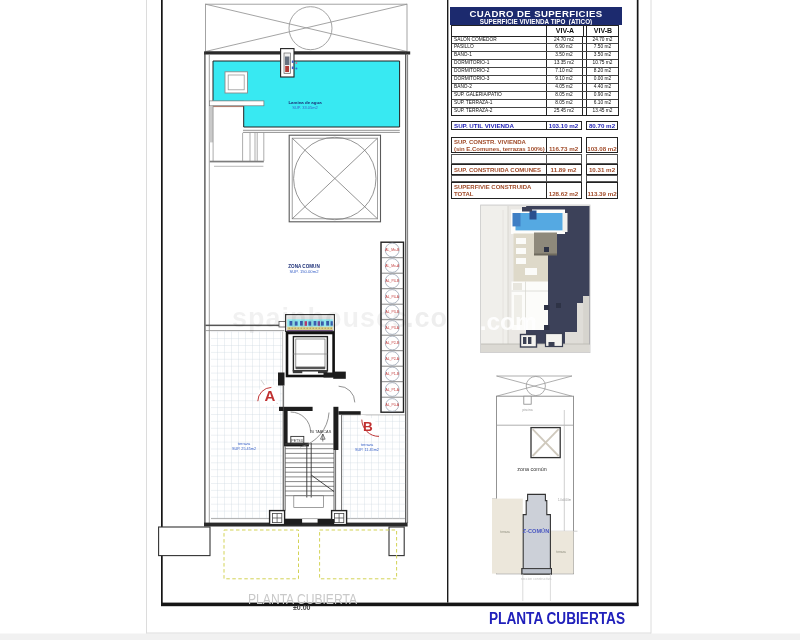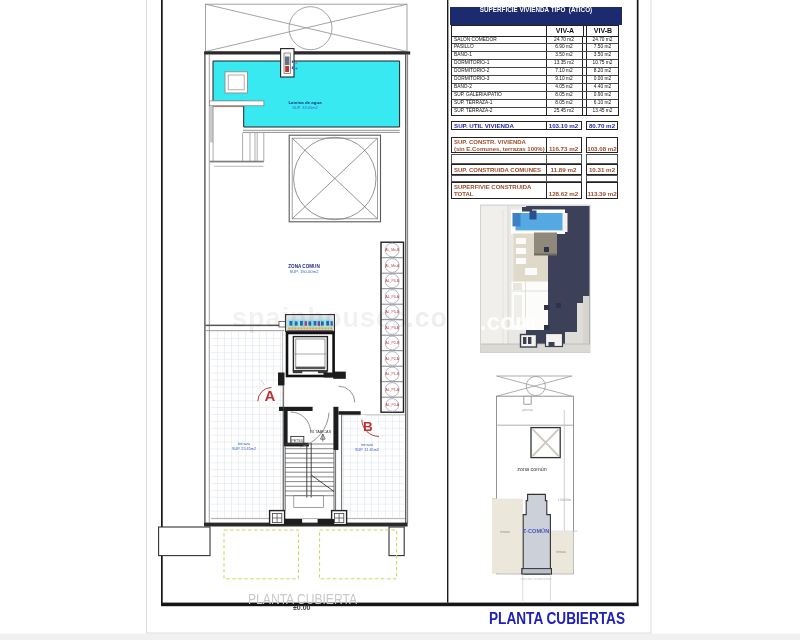--- a/index.html
+++ b/index.html
@@ -451,20 +451,21 @@
 
   <g stroke="#ccc" stroke-width="0.7" fill="none">
     <line x1="522.8" y1="574" x2="522.8" y2="601"></line>
     <line x1="550.4" y1="574" x2="550.4" y2="601"></line>
   </g>
 
   <text x="536" y="579.5" font-size="3.4" fill="#c5c5c5" text-anchor="middle" font-family="Liberation Sans, sans-serif">seccion constructiva</text>
 </svg>
 
 <div class="abs" style="left:450px;top:7px;width:172px;height:17.6px;background:#1c2a6e;color:#fff;text-align:center;">
+  <div style="font-size:9.6px;line-height:10.2px;font-weight:bold;letter-spacing:0.4px;padding-top:1.8px;">CUADRO DE SUPERFICIES</div>
   <div style="font-size:6.3px;line-height:6.6px;font-weight:bold;">SUPERFICIE VIVIENDA TIPO&nbsp; (ATICO)</div>
 </div>
 
 <div class="abs" style="left:451px;top:25px;width:166.4px;height:88.6px;border:1px solid #222;font-size:4.8px;color:#111;">
 
   <div class="abs" style="left:0;top:0;width:100%;height:9.6px;border-bottom:1px solid #222;">
     <div class="abs" style="left:94px;top:0;width:36px;height:9.6px;border-left:1px solid #222;border-right:1px solid #222;text-align:center;font-size:7px;font-weight:bold;line-height:10px;">VIV-A</div>
     <div class="abs" style="left:134px;top:0;width:32px;height:9.6px;border-left:1px solid #222;text-align:center;font-size:7px;font-weight:bold;line-height:10px;">VIV-B</div>
   </div>
 

